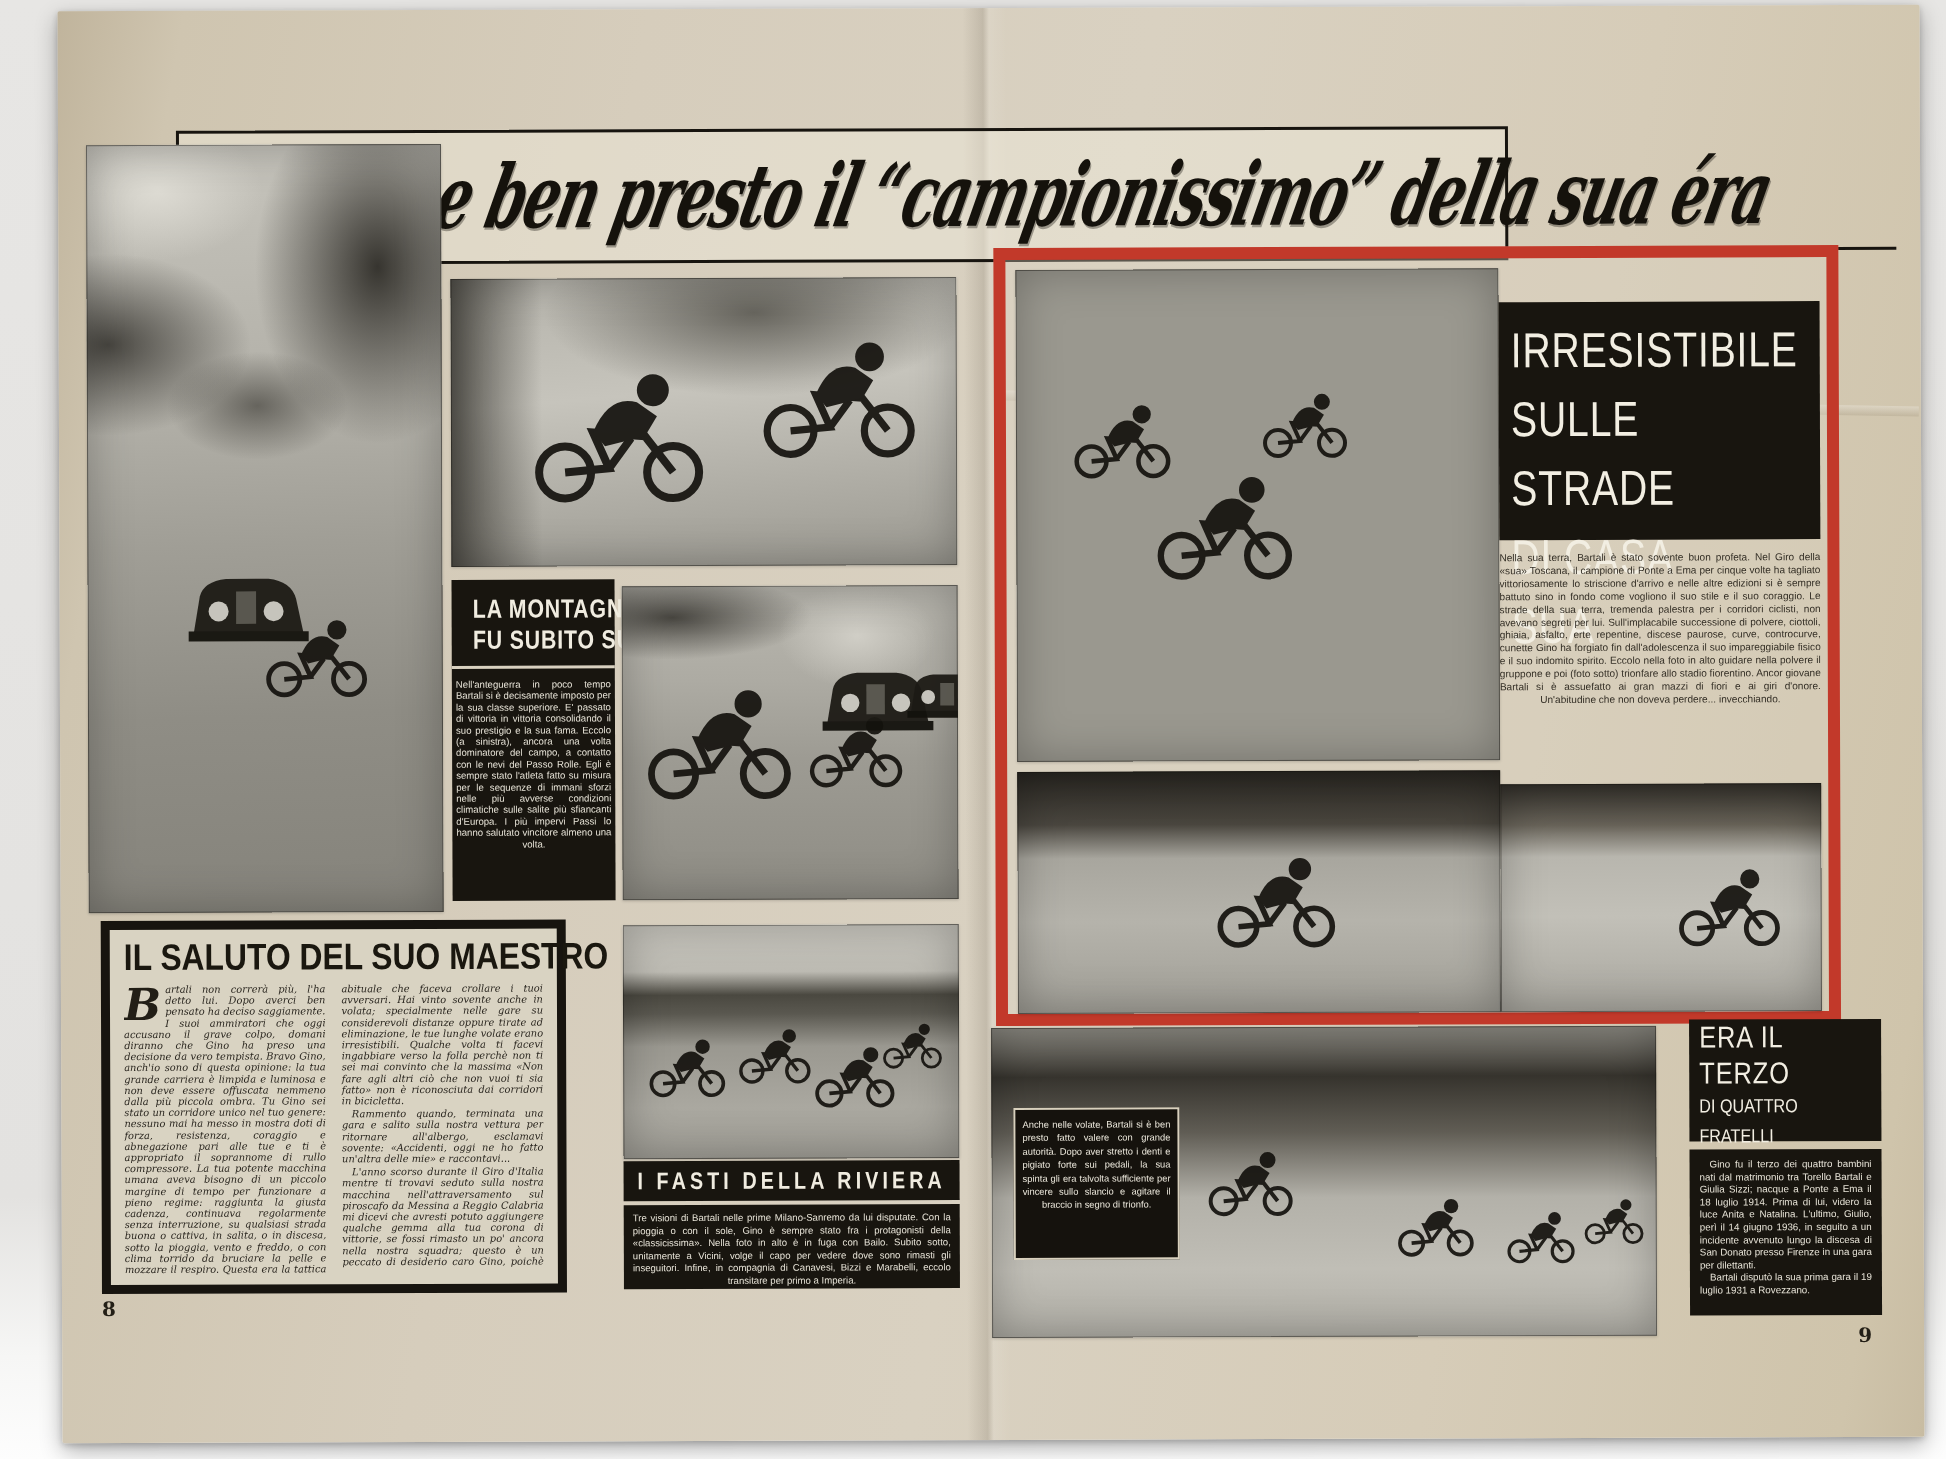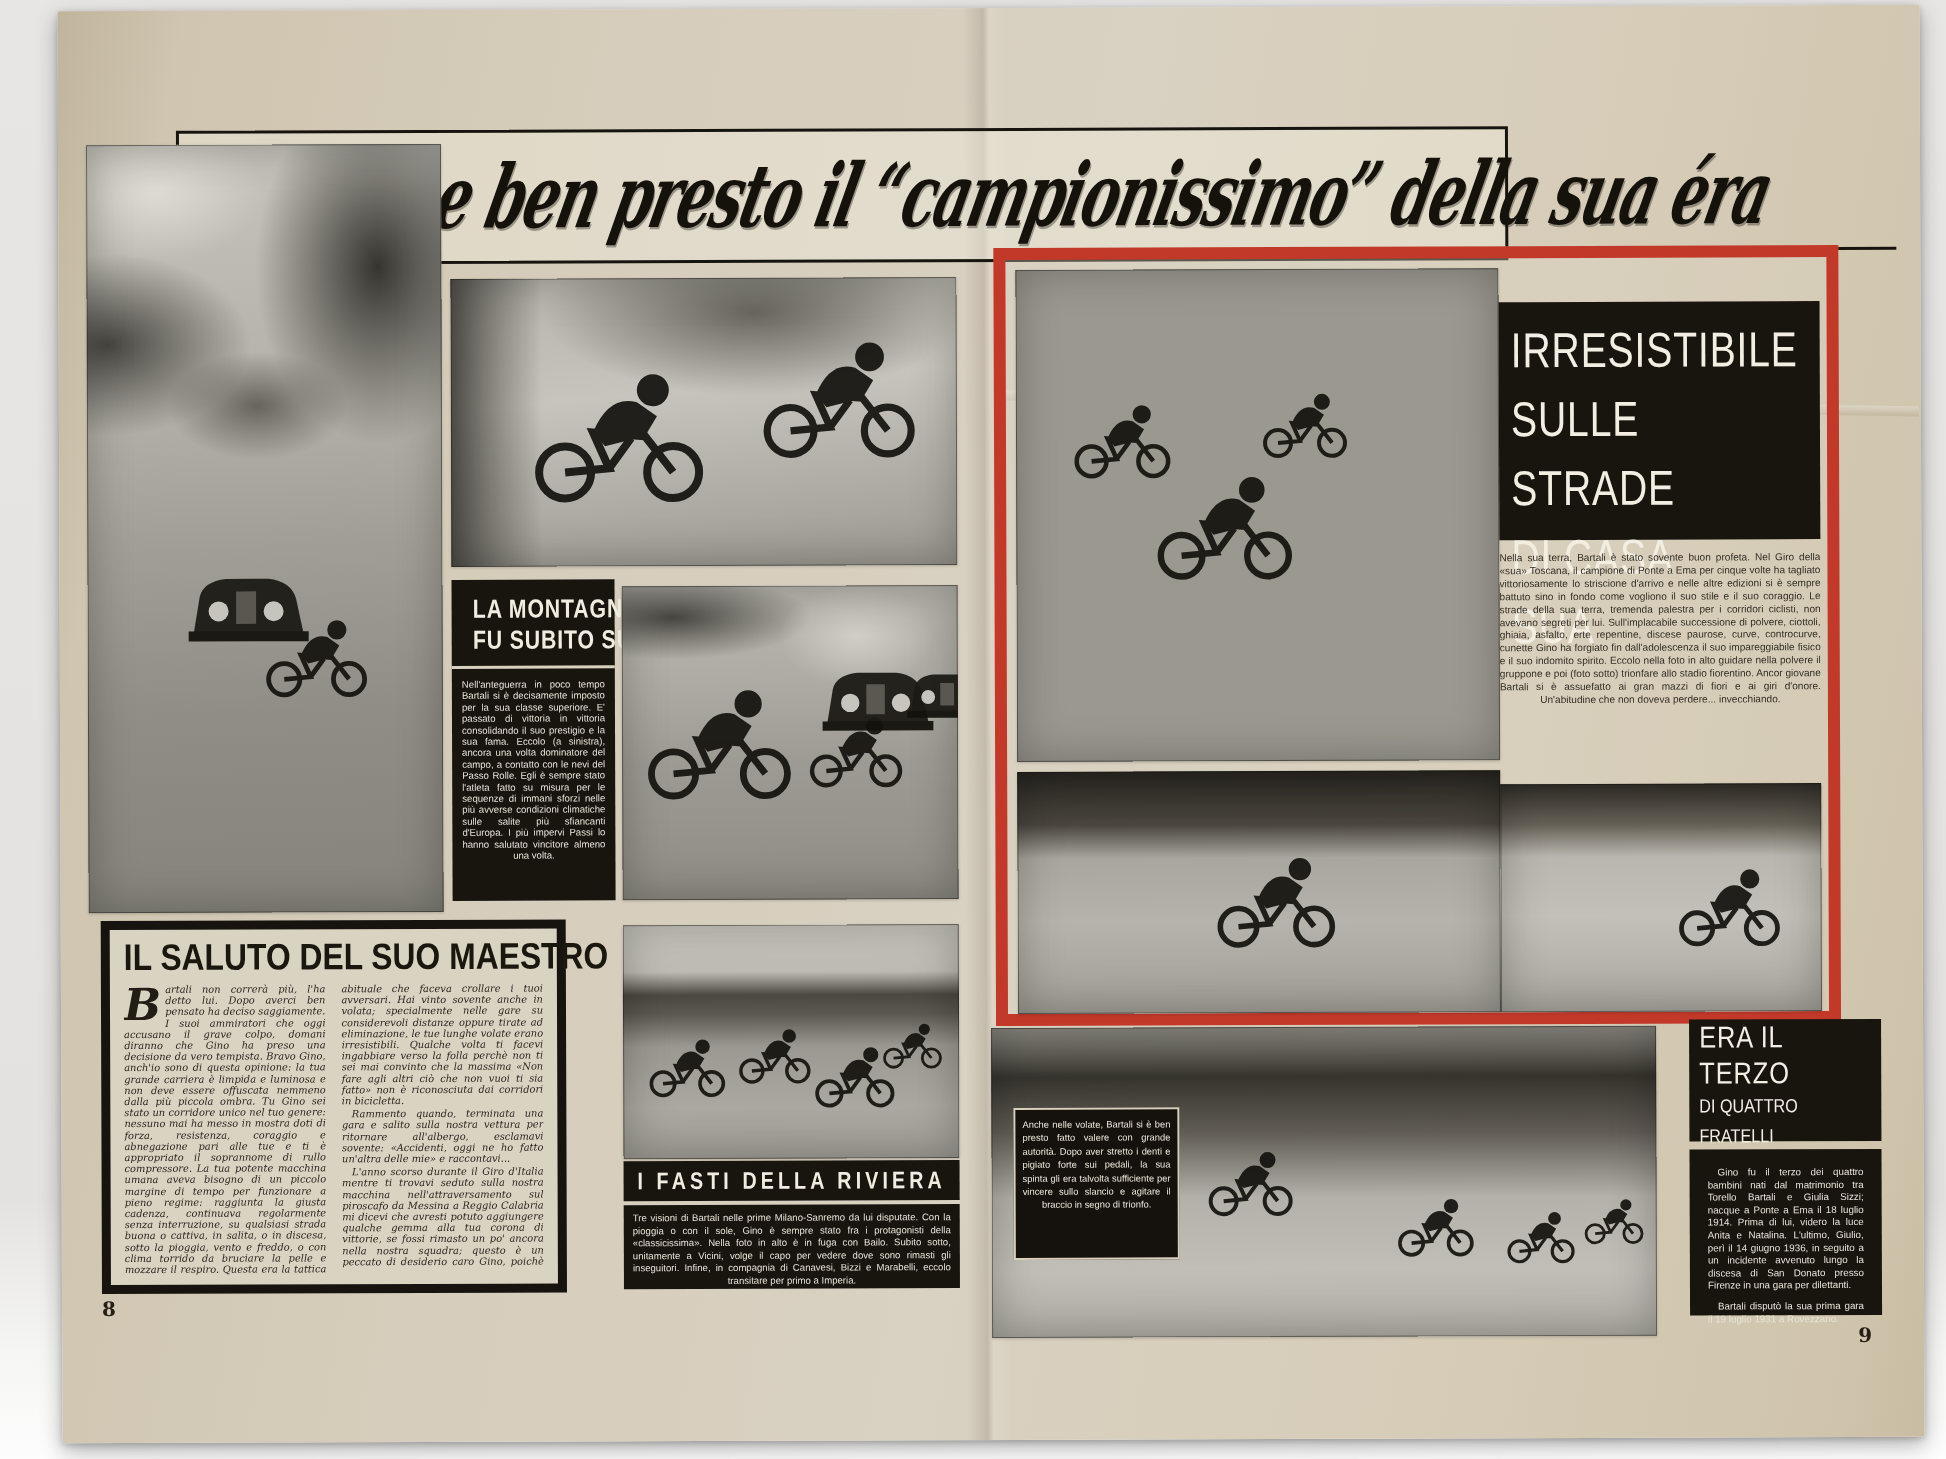--- a/index.html
+++ b/index.html
@@ -65,21 +65,21 @@
   .p8{left:930px;top:1020px;width:665px;height:310px;
     background:
       linear-gradient(180deg,#8e8c84 0%, rgba(40,38,33,.92) 16%, rgba(70,68,62,.82) 34%, #b3b1a9 55%, #c0beb6 78%, #b0aea6 100%);}
 
   
   .blackbox{background:#18150f;color:#ece8dc;}
   .montagna{position:absolute;left:392px;top:570px;width:163px;height:321px;padding:0;}
   .montagna .head{padding:14px 8px 10px 8px;text-align:center;border-bottom:3px solid #d9d1c0;}
   .cond{display:block;font-weight:700;transform:scaleX(0.82);transform-origin:center;white-space:nowrap;}
   .montagna .l1,.montagna .l2{font-size:26px;line-height:31px;letter-spacing:1px;color:#f0ece0;}
-  .montagna .body{padding:10px 10px;font-size:9.6px;line-height:11.4px;text-align:justify;text-align-last:center;color:#e7e3d7;}
+  .montagna .body{padding:10px 4px;font-size:9.6px;line-height:11.4px;text-align:justify;text-align-last:center;color:#e7e3d7;}
 
   .maestro{position:absolute;left:40px;top:910px;width:465px;height:373px;
     border:9px solid #17140f;background:#d9d3c2;box-sizing:border-box;padding:6px 14px;}
   .maestro h2{margin:2px 0 6px 0;color:#1a170f;font-size:37px;line-height:40px;font-weight:700;
     transform:scaleX(0.86);transform-origin:left center;white-space:nowrap;letter-spacing:0px;}
   .maestro .cols{column-count:2;column-gap:16px;height:292px;overflow:hidden;
     font-family:"DejaVu Serif",serif;font-style:italic;font-size:9.9px;line-height:11.2px;
     color:#2b2720;text-align:justify;}
   .maestro .cols p{margin:0 0 2px 0;text-indent:10px;}
   .maestro .cols p.first{text-indent:0;}
@@ -105,21 +105,21 @@
   .volate{position:absolute;left:22px;top:80px;width:166px;height:152px;box-sizing:border-box;
     border:2px solid #d8d0bd;padding:8px 7px;font-size:9.4px;line-height:13.4px;
     text-align:justify;text-align-last:center;color:#ece8dc;background:#15120d;}
 
   
   .terzo-head{position:absolute;left:1628px;top:1014px;width:192px;height:122px;box-sizing:border-box;padding:0 10px;}
   .terzo-head .l1{font-size:30px;line-height:36px;letter-spacing:1px;color:#f2eee2;transform-origin:left center;transform:scaleX(0.85);}
   .terzo-head .l2{font-size:19px;line-height:30px;letter-spacing:0px;color:#f2eee2;transform-origin:left center;transform:scaleX(0.85);}
   .terzo-body{position:absolute;left:1628px;top:1144px;width:192px;height:166px;box-sizing:border-box;
     padding:9px 10px;font-size:9.8px;line-height:12.6px;text-align:justify;color:#e7e3d7;}
-  .terzo-body p{margin:8px;text-indent:10px;}
+  .terzo-body p{margin:0;text-indent:10px;}
 
   .pagenum{position:absolute;font-weight:700;font-size:20px;color:#231f16;font-family:"DejaVu Serif",serif;}
   .pn8{left:40px;top:1286px;}
   .pn9{left:1796px;top:1318px;}
 
   .cyc{position:absolute;opacity:.92;}
   .carfig{position:absolute;opacity:.95;}
 </style>
 </head>
 <body>

